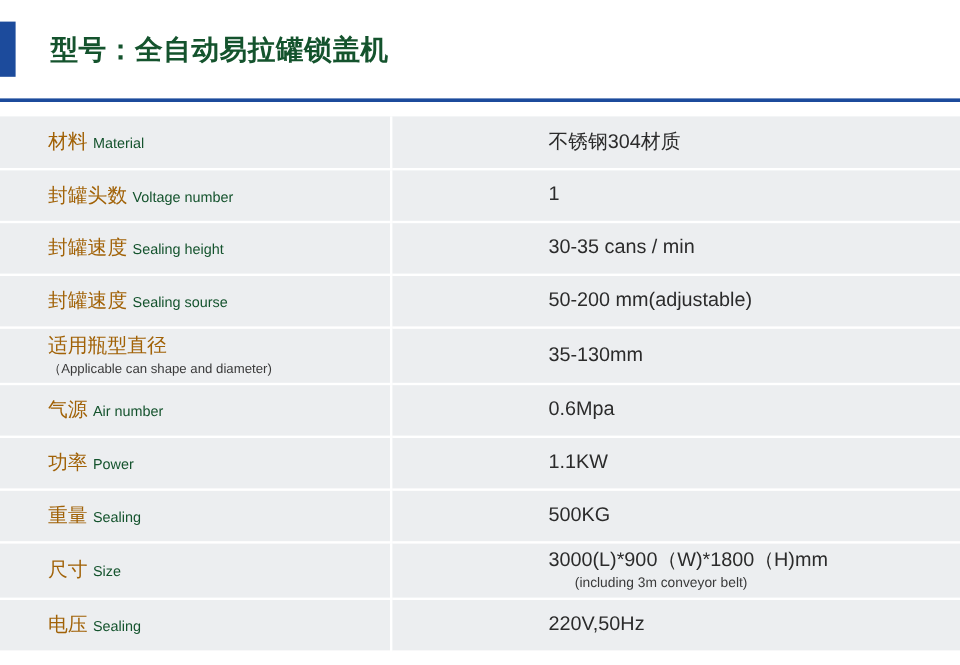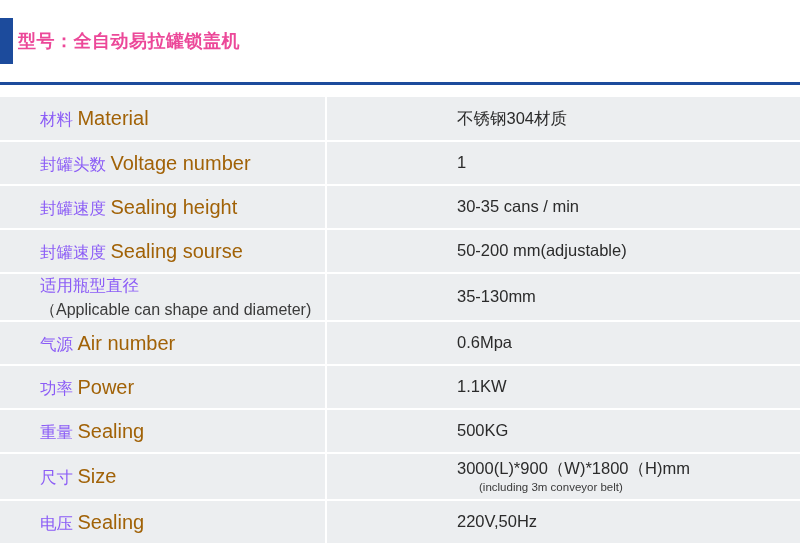--- a/index.html
+++ b/index.html
@@ -30,24 +30,24 @@
   }
   .header-bar {
     position: absolute;
     left: 0;
     top: 18px;
     width: 13px;
     height: 46px;
     background: #1c4b9c;
   }
   .header-title {
-    margin-left: 18px;
-    font-size: 18px;
+    margin-left: 42px;
+    font-size: 23px;
     font-weight: bold;
-    color: #ec4899;
+    color: #14532d;
     letter-spacing: 0.5px;
     white-space: nowrap;
   }
   .header-underline {
     position: absolute;
     left: 0;
     top: 82px;
     width: 800px;
     height: 3px;
     background: #1c4b9c;
@@ -78,29 +78,29 @@
     width: 475px;
   }
   .label-inner {
     padding: 0 0 0 40px;
     font-size: 16px;
     color: #2b2b2b;
     line-height: 1.35;
   }
   .label-cn {
     font-size: 16.5px;
-    color: #8b5cf6;
+    color: #a16207;
   }
   .label-en {
-    font-size: 20px;
-    color: #a16207;
+    font-size: 12px;
+    color: #14532d;
   }
   .label-sub {
     display: block;
-    font-size: 16px;
+    font-size: 11px;
     color: #3a3a3a;
     margin-top: 2px;
     white-space: nowrap;
   }
   .value-inner {
     padding: 0 0 0 130px;
     font-size: 16.5px;
     color: #2b2b2b;
     line-height: 1.3;
   }

